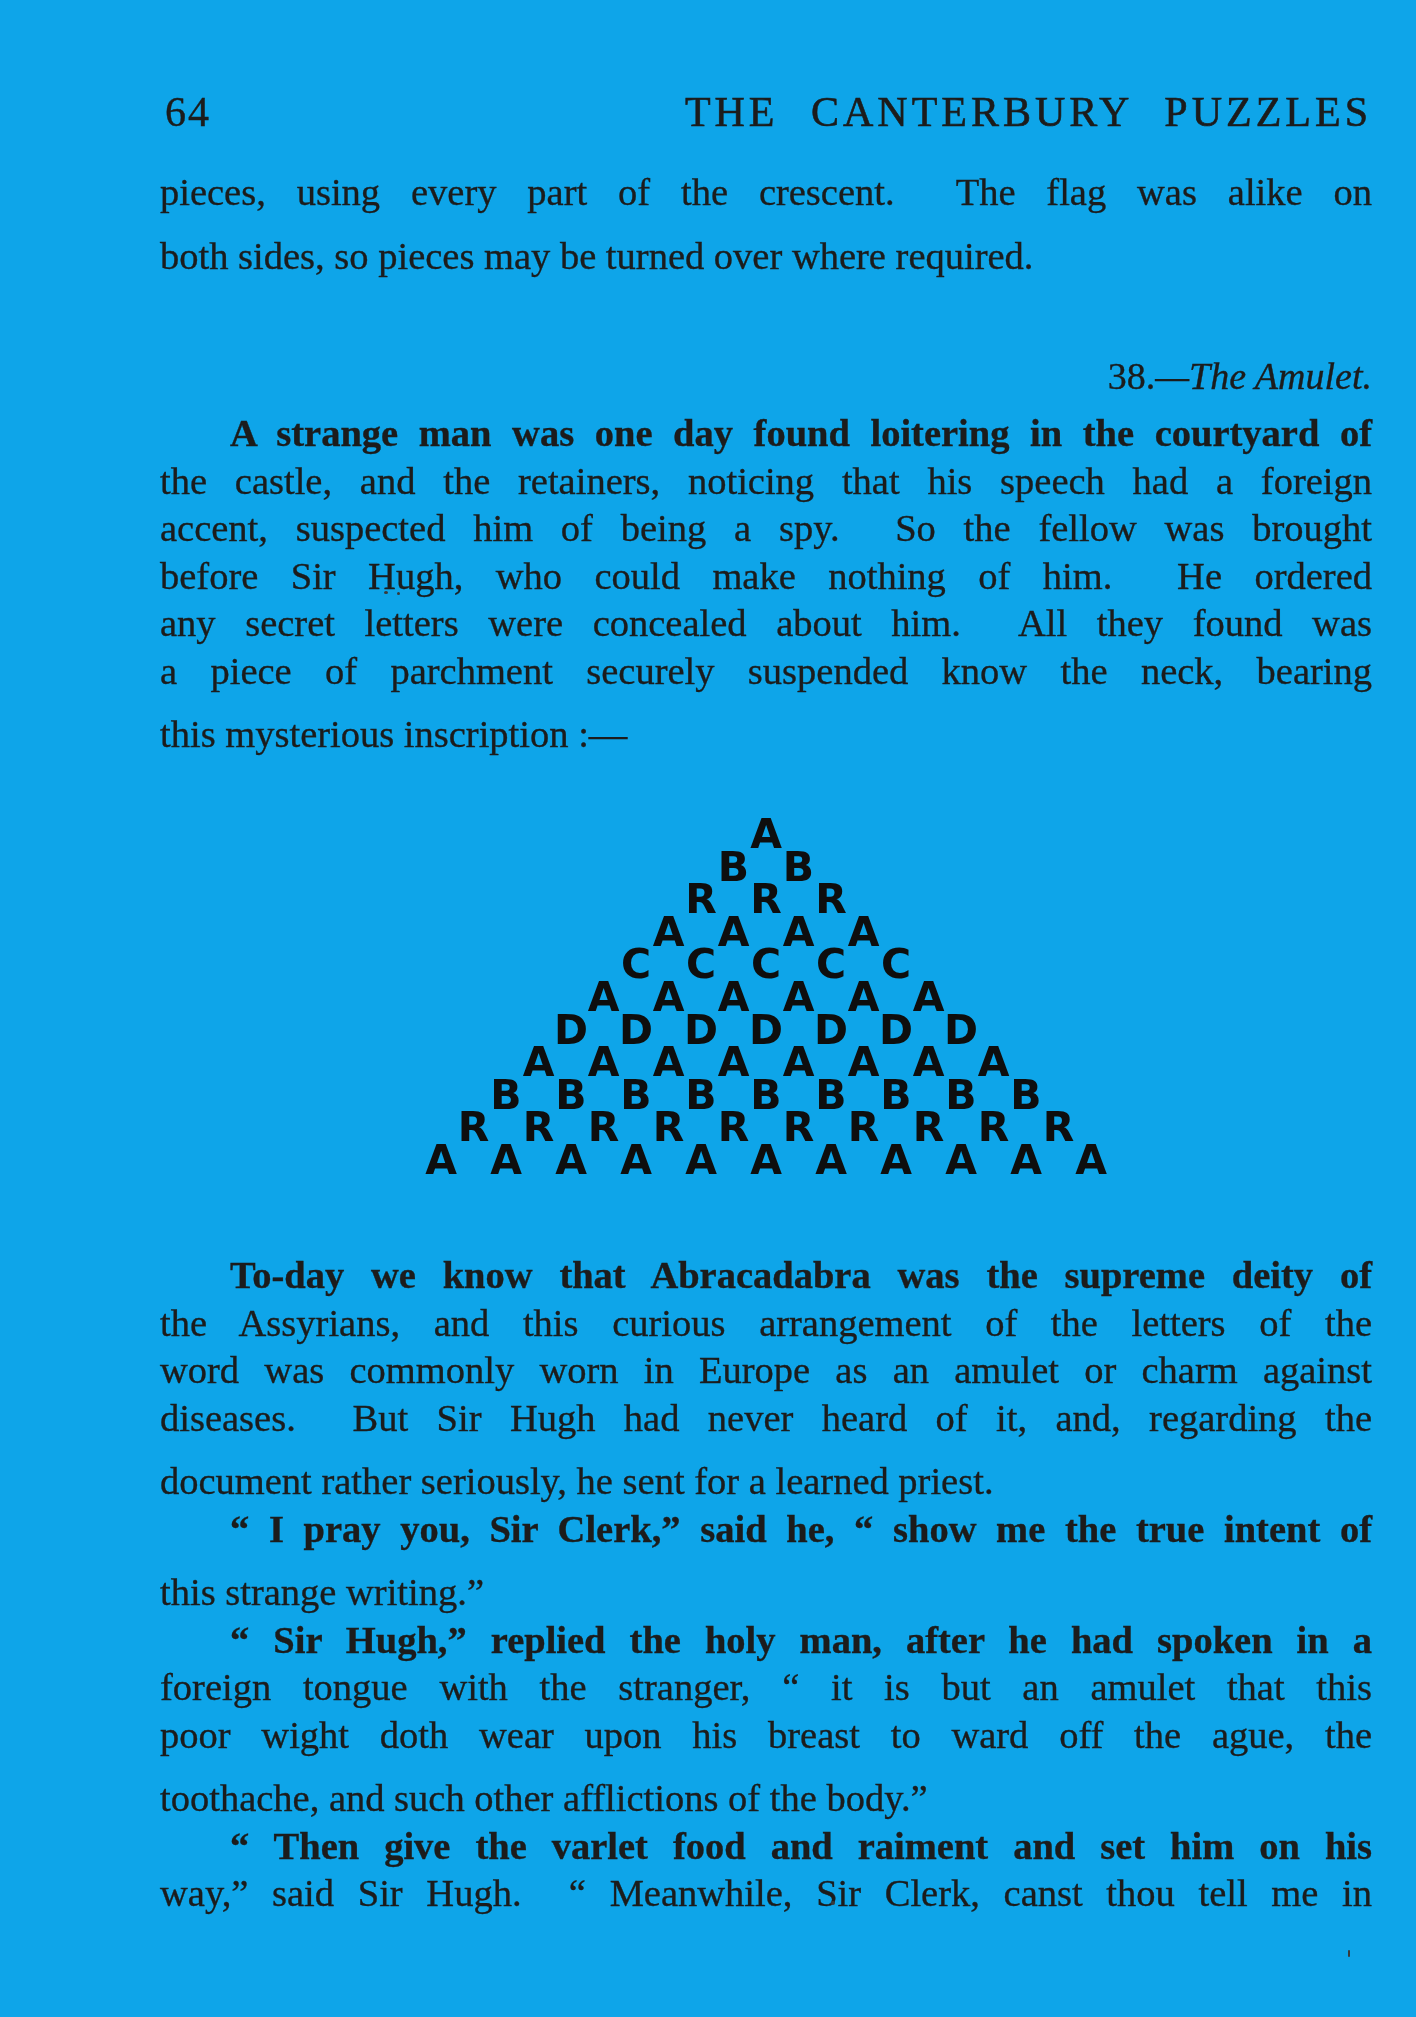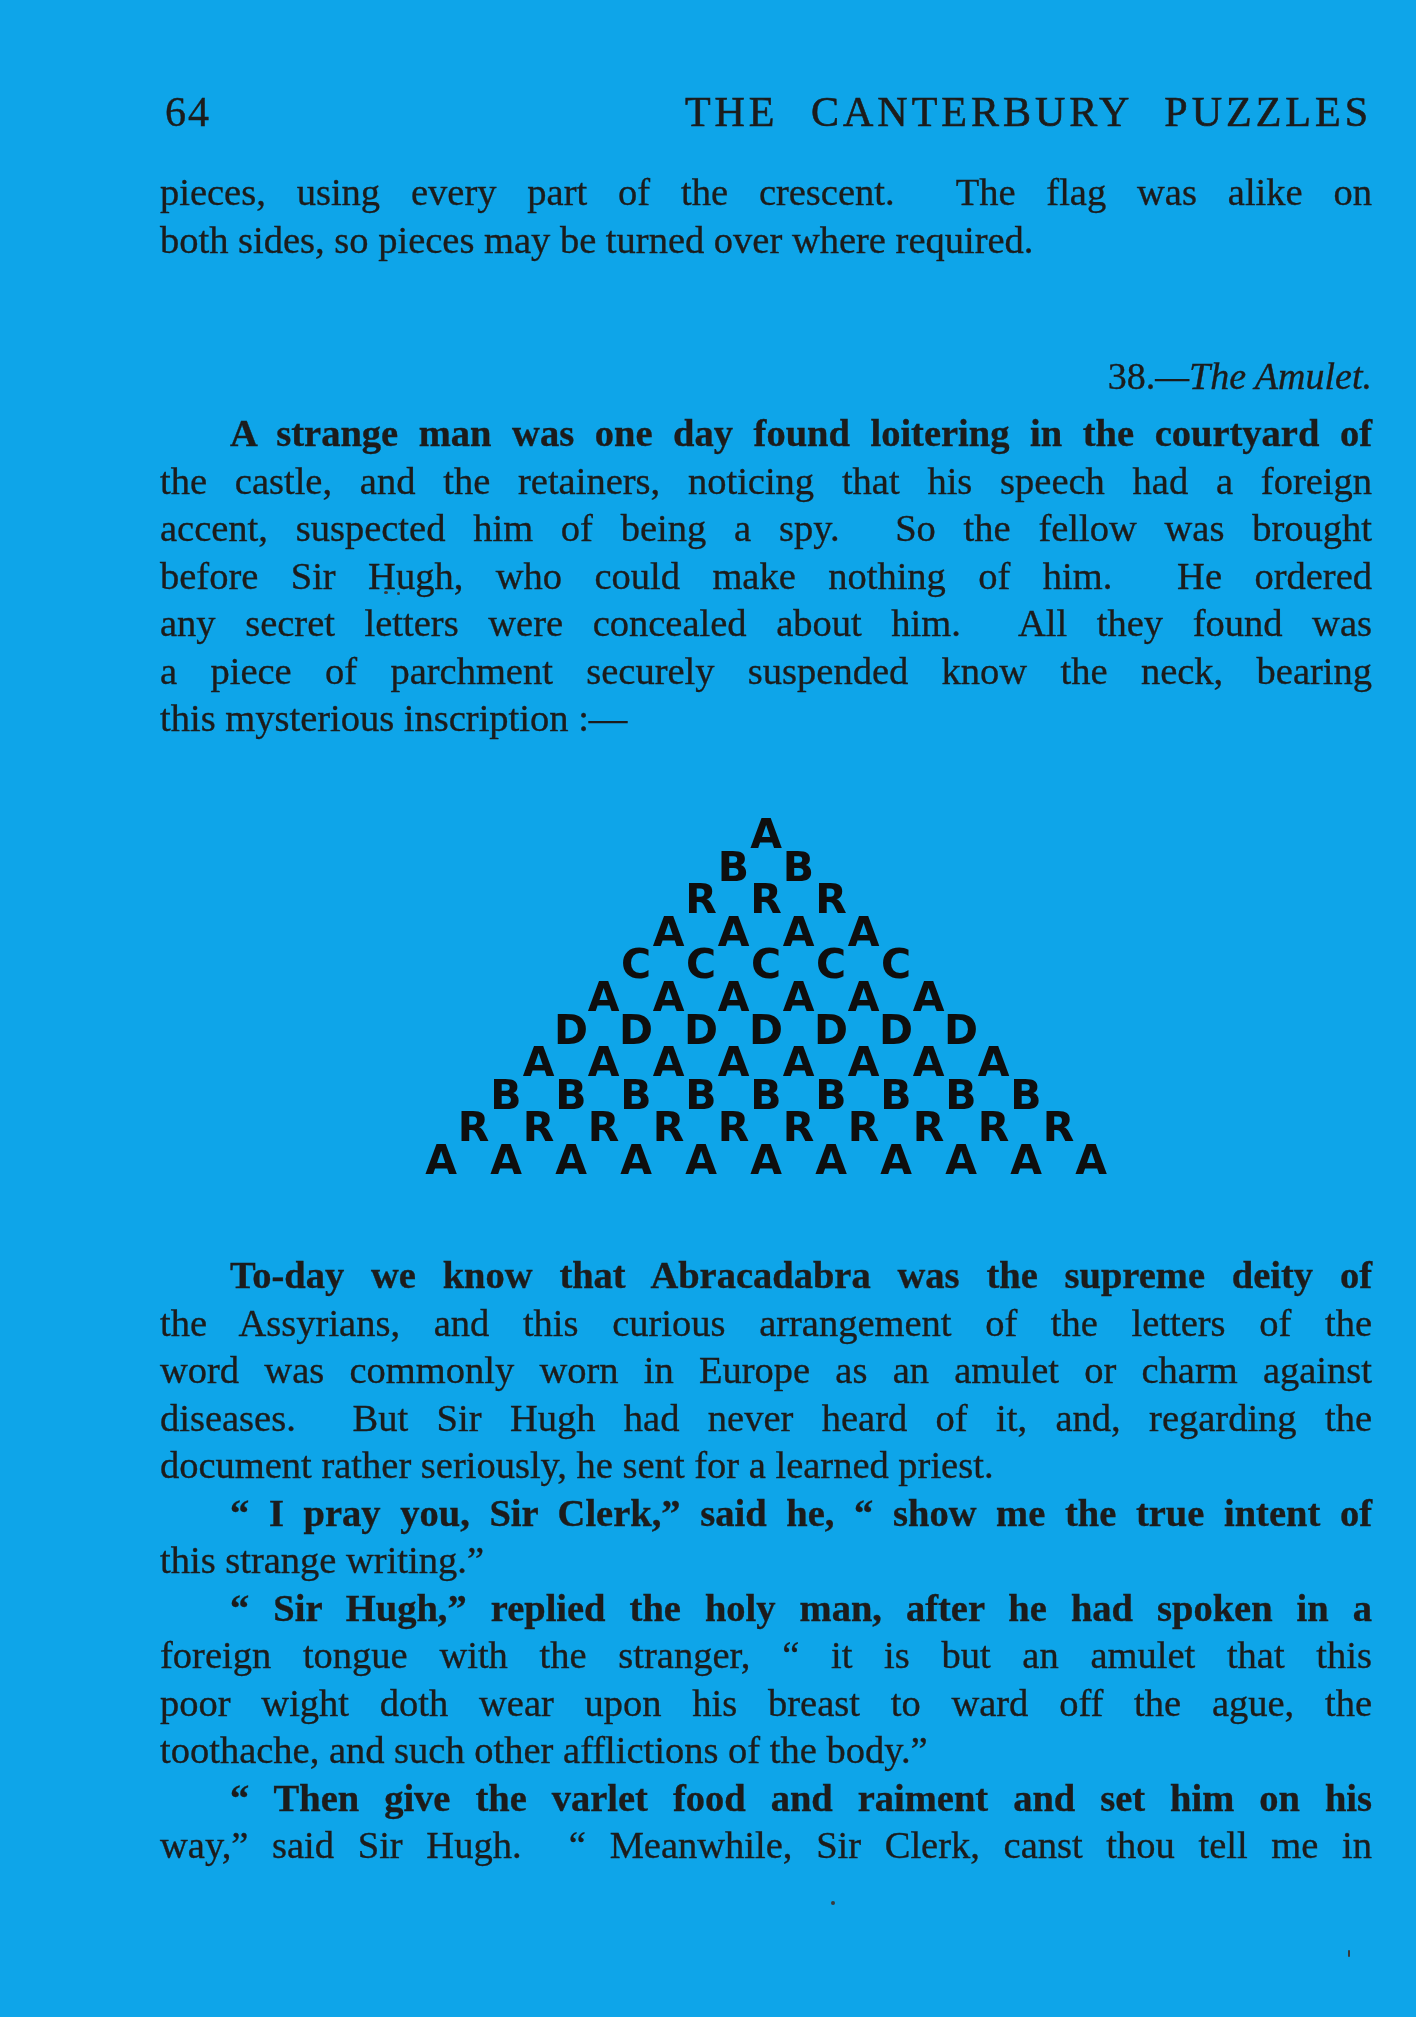--- a/index.html
+++ b/index.html
@@ -31,21 +31,21 @@
   
   .textblock{
     position:absolute;left:160px;width:1212px;
     font-size:38.5px;
     -webkit-text-stroke:.35px #1c1c1c;
   }
   .line{
     height:47.5px;line-height:47.5px;
     text-align:justify;text-align-last:justify;
   }
-  .line.last{text-align-last:left;}
+  .line.last{text-align-last:left;margin-top:16px;}
   .line.indent{text-indent:70px;font-weight:bold;}
   #p-intro{top:169px;}
   #section-heading{
     position:absolute;left:160px;top:352px;width:1212px;height:48px;
     text-align:right;font-size:38px;line-height:48px;
     -webkit-text-stroke:.35px #1c1c1c;
   }
   #section-heading .ital{font-style:italic;}
   #p-amulet-intro{top:410px;}
   #lower-text{top:1252px;}

